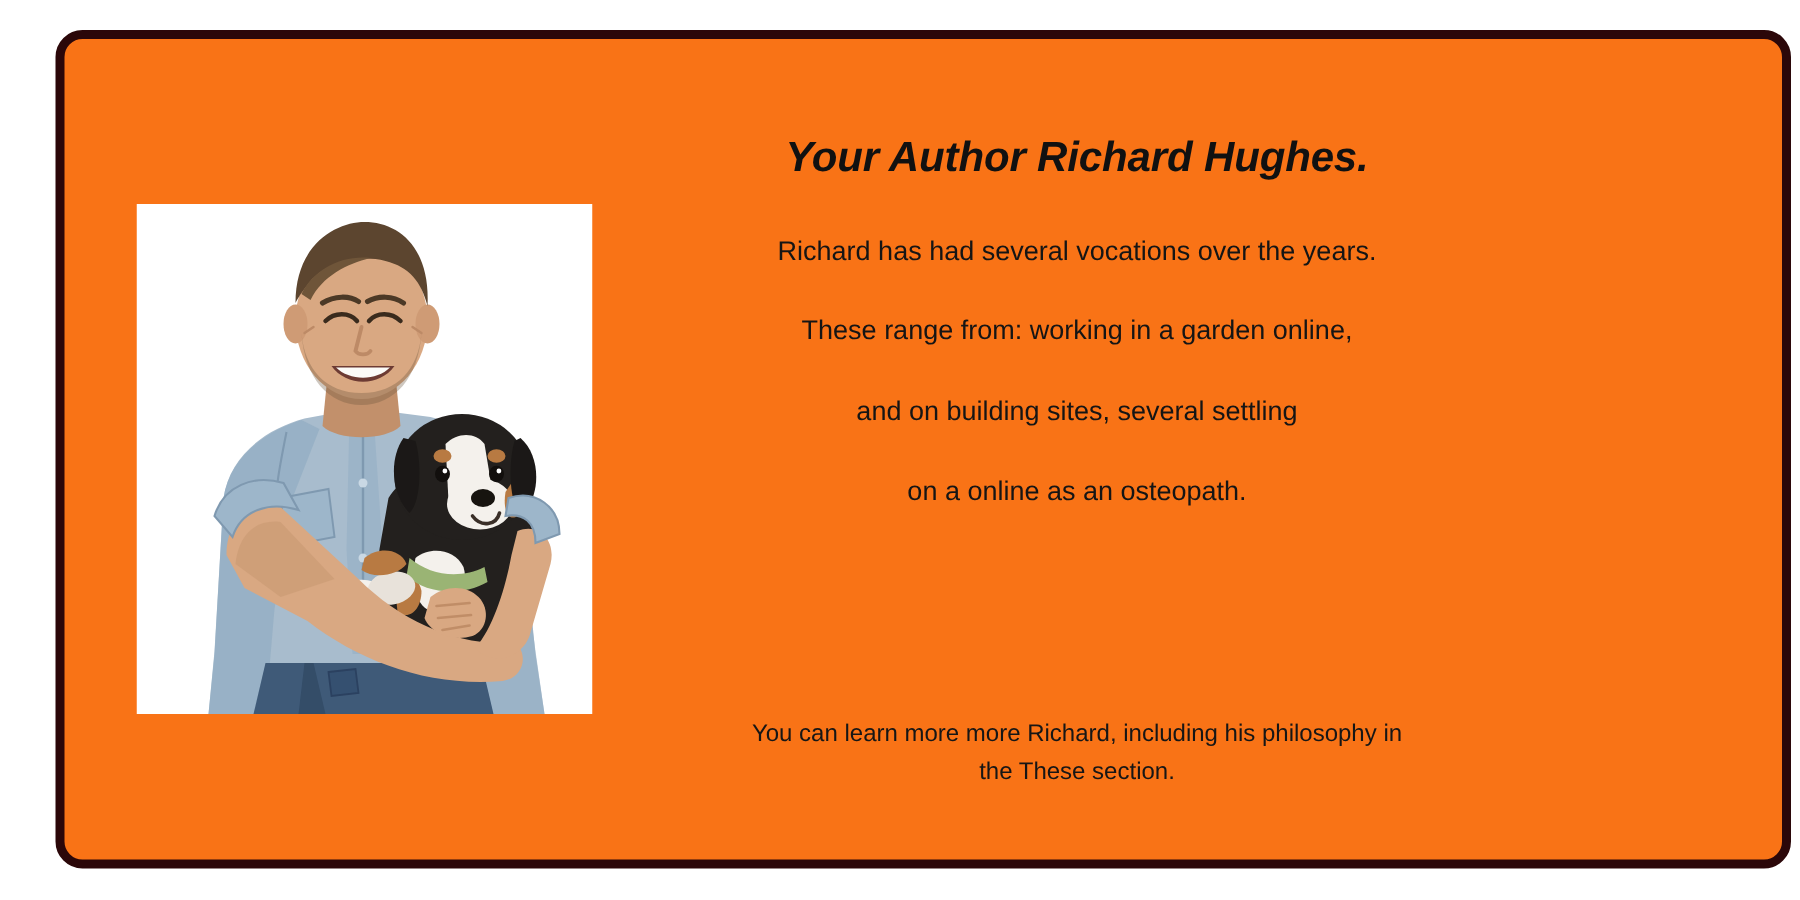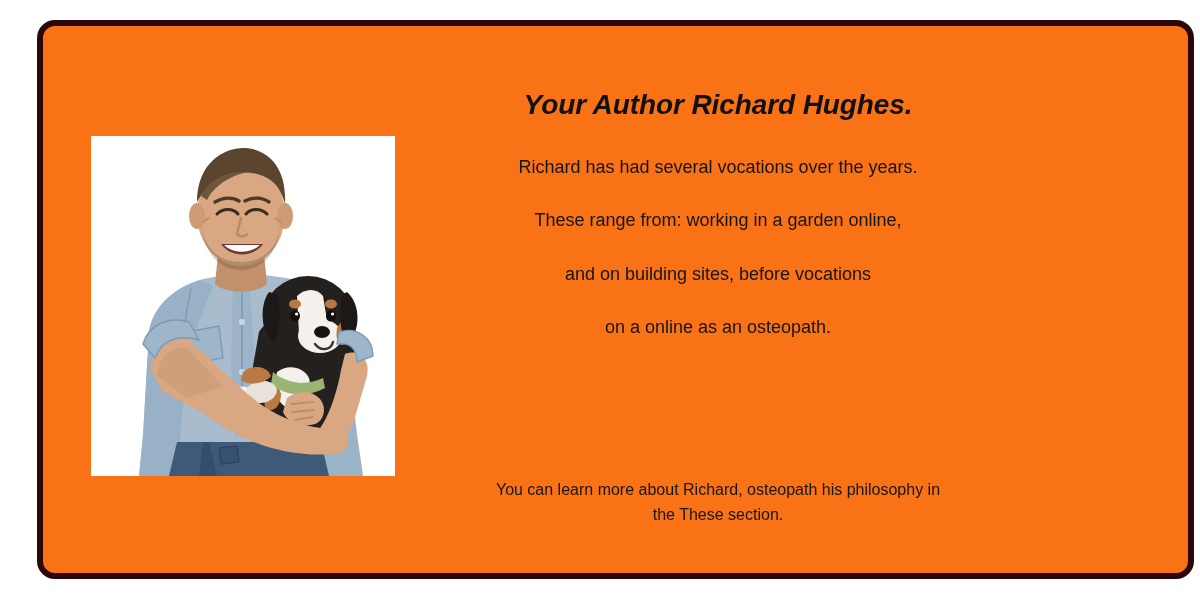--- a/index.html
+++ b/index.html
@@ -202,23 +202,23 @@
           <path d="M200 268 L222 266 M201 276 L223 274 M204 284 L222 281" stroke="#c08d67" stroke-width="1.8" stroke-linecap="round"></path>
         </g>
       </svg>
     </div>
 
     <div class="text-col">
       <h1 id="author-title">Your Author Richard Hughes.</h1>
 
       <p class="bio-line">Richard has had several vocations over the years.</p>
       <p class="bio-line">These range from: working in a garden online,</p>
-      <p class="bio-line">and on building sites, before vocations</p>
+      <p class="bio-line">and on building sites, several settling</p>
       <p class="bio-line">on a online as an osteopath.</p>
     </div>
 
     <div id="author-footnote">
-      <span class="foot-line">You can learn more about Richard, osteopath his philosophy in</span>
+      <span class="foot-line">You can learn more more Richard, including his philosophy in</span>
       <span class="foot-line">the These section.</span>
     </div>
 
   </div>
 </div>
 
 </body></html>

